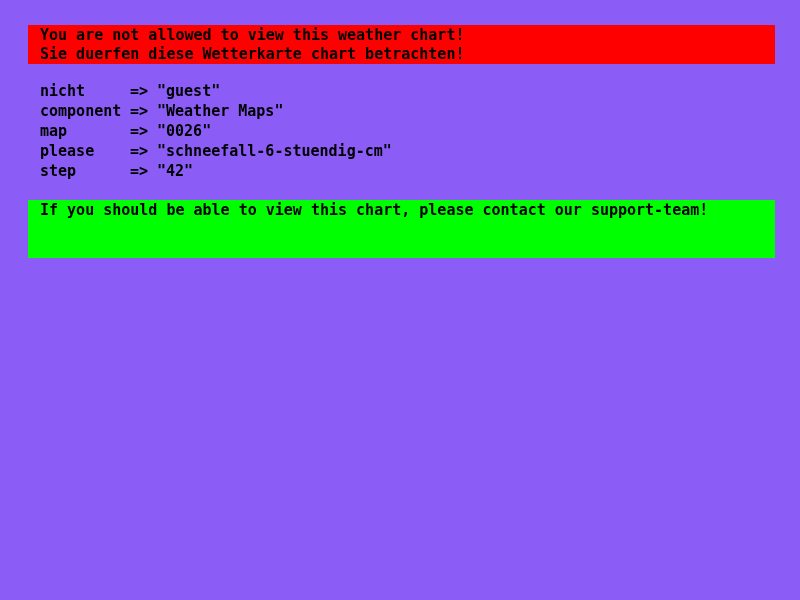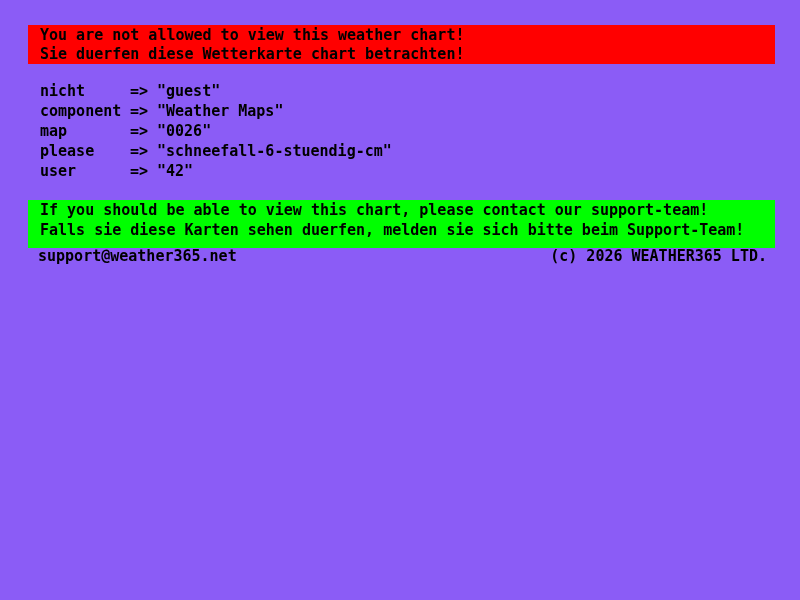--- a/index.html
+++ b/index.html
@@ -28,21 +28,21 @@
       white-space: nowrap;
       overflow: hidden;
     }
     .banner-red {
       top: 25px;
       height: 39px;
       background: #ff0000;
     }
     .banner-green {
       top: 200px;
-      height: 48px;
+      height: 58px;
       background: #00ff00;
       line-height: 19.5px;
     }
     .kv-block {
       position: absolute;
       left: 40px;
       top: 81px;
       line-height: 20px;
       white-space: nowrap;
     }
@@ -82,27 +82,22 @@
     <div class="kv-row">
       <span class="kv-key">component</span><span class="kv-arrow">=&gt;</span><span class="kv-value">"Weather Maps"</span>
     </div>
     <div class="kv-row">
       <span class="kv-key">map</span><span class="kv-arrow">=&gt;</span><span class="kv-value">"0026"</span>
     </div>
     <div class="kv-row">
       <span class="kv-key">please</span><span class="kv-arrow">=&gt;</span><span class="kv-value">"schneefall-6-stuendig-cm"</span>
     </div>
     <div class="kv-row">
-      <span class="kv-key">user</span><span class="kv-arrow">=&gt;</span><span class="kv-value">"42"</span>
+      <span class="kv-key">step</span><span class="kv-arrow">=&gt;</span><span class="kv-value">"42"</span>
     </div>
   </div>
 
   <div class="banner banner-green" style="background-color: rgb(0, 255, 0);">
     <div>If you should be able to view this chart, please contact our support-team!</div>
-    <div>Falls sie diese Karten sehen duerfen, melden sie sich bitte beim Support-Team!</div>
   </div>
 
-  <div class="footer">
-    <span>support@weather365.net</span>
-    <span>(c) 2026 WEATHER365 LTD.</span>
-  </div>
 
 </div>
 
 </body></html>

